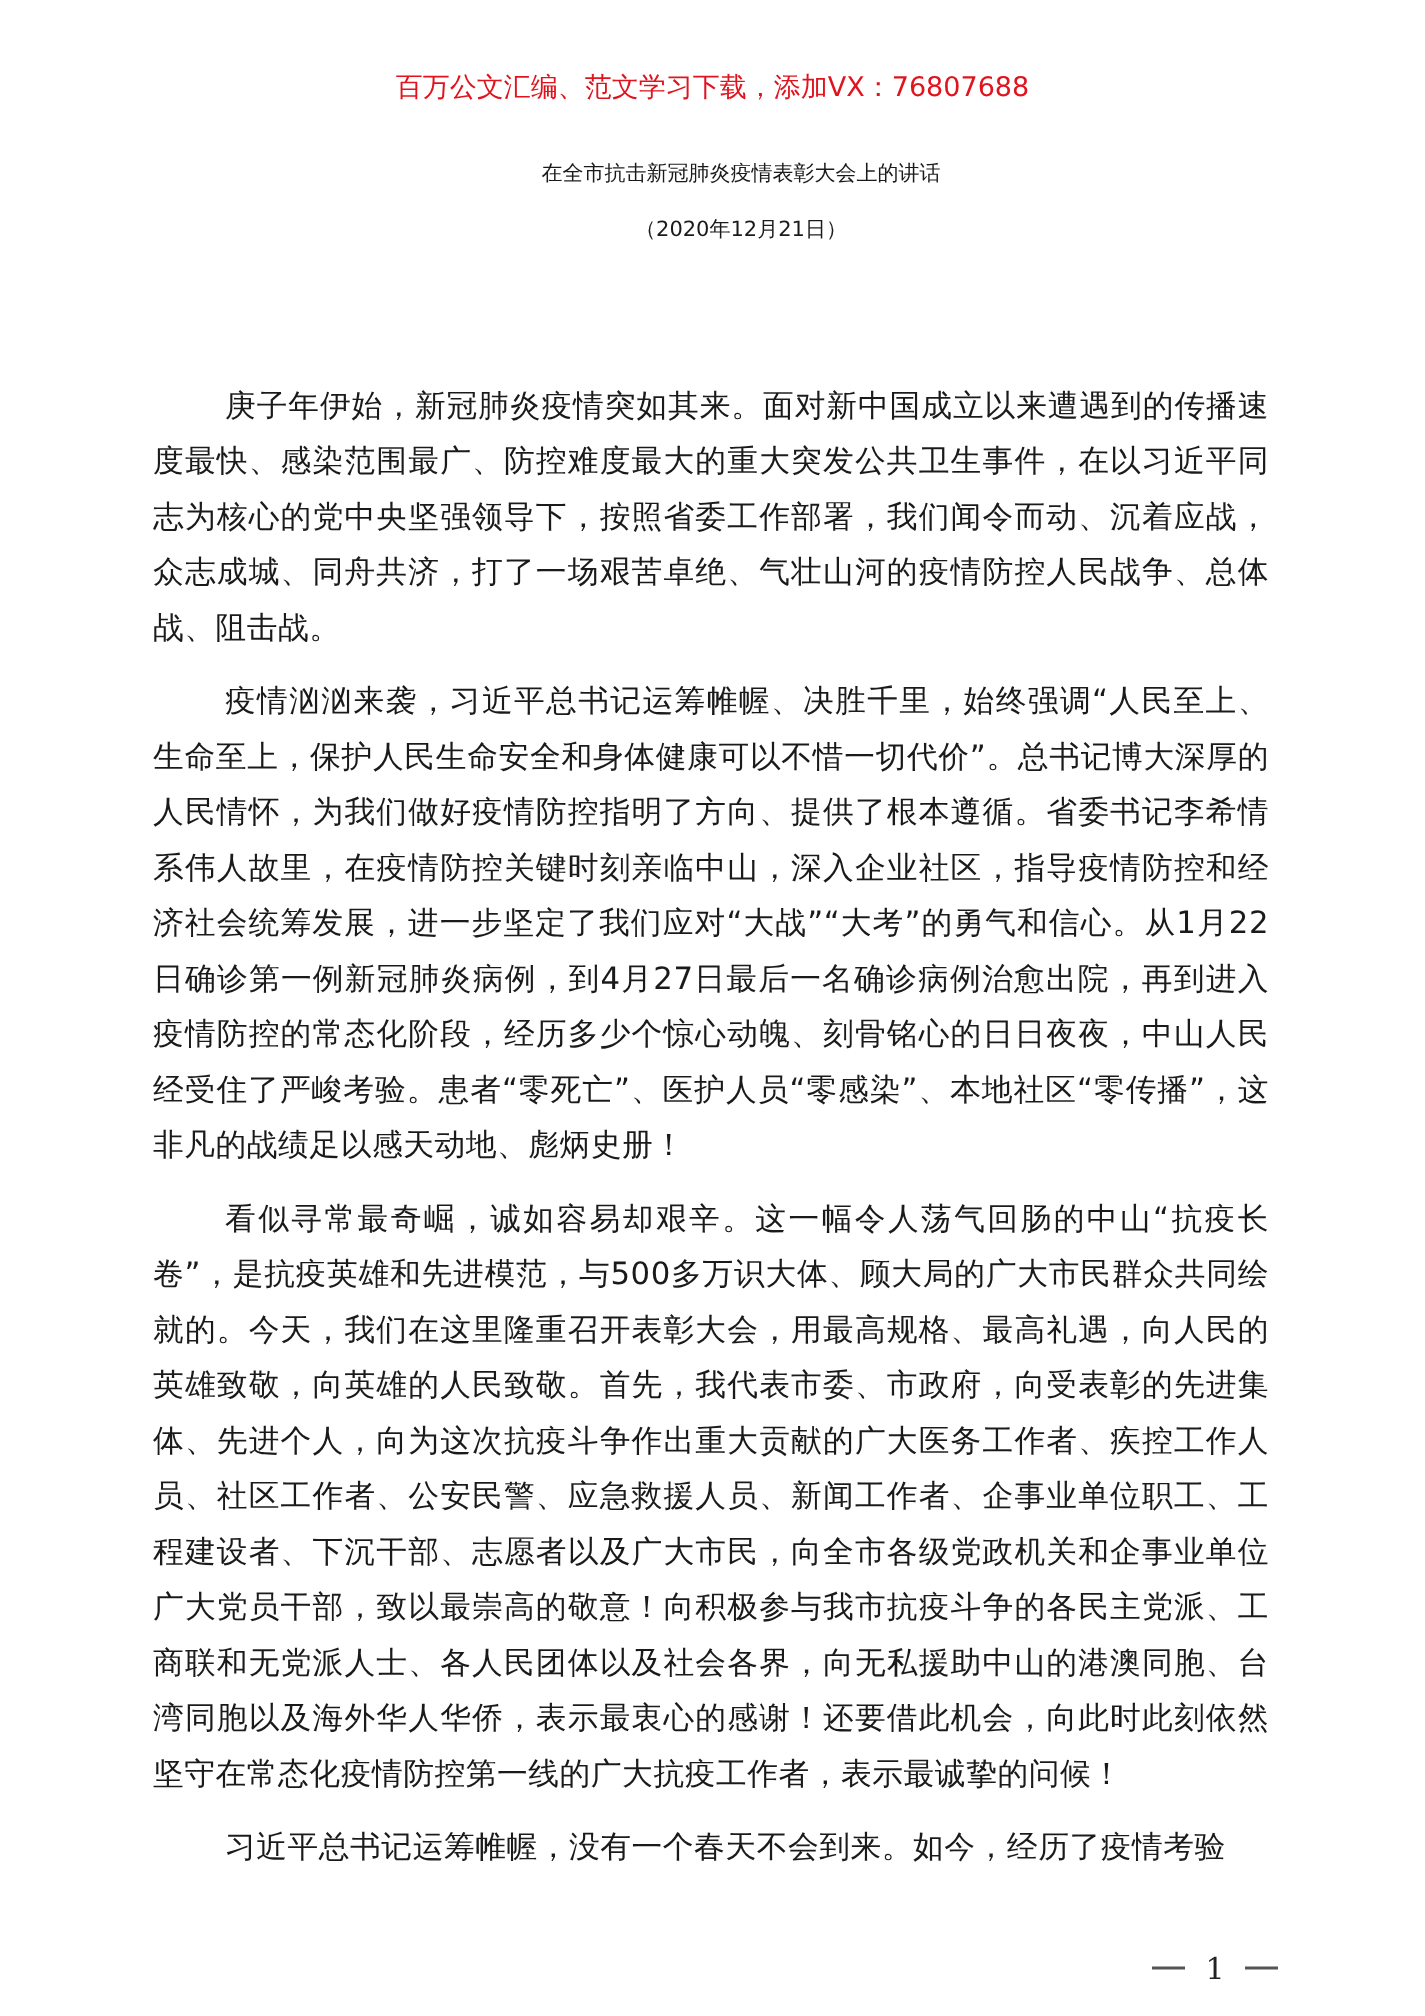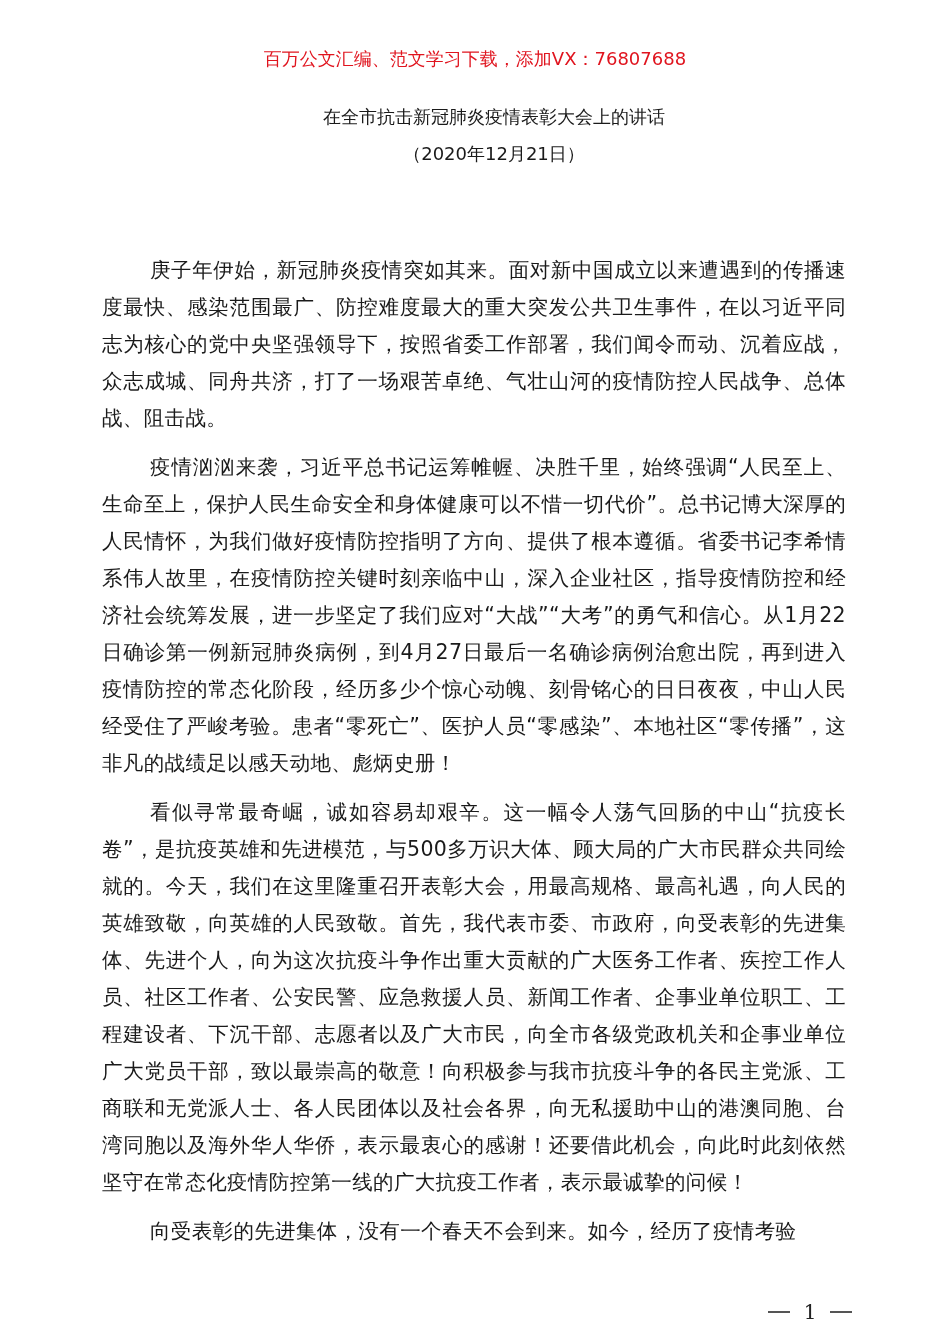--- a/index.html
+++ b/index.html
@@ -1,21 +1,21 @@
 <!DOCTYPE html>
 <html><head>
 <meta charset="utf-8">
 <style>
   html, body { margin: 0; padding: 0; background: #ffffff; }
   body { width: 950px; height: 1344px; position: relative; overflow: hidden;
          font-family: "DejaVu Sans", "Liberation Sans", sans-serif; color: #1a1a1a; }
   .banner { position: absolute; top: 46px; left: 0; width: 950px; text-align: center;
             font-size: 18px; line-height: 26px; color: #e0141e; letter-spacing: 0px; }
   .title-block { position: absolute; top: 98px; left: 0; width: 950px; text-align: center; }
-  .title-line { font-size: 18px; line-height: 37px; height: 37px; color: #1a1a1a; padding-left: 38px; }
+  .title-line { font-size: 14px; line-height: 37px; height: 37px; color: #1a1a1a; padding-left: 38px; }
   .body { position: absolute; top: 240px; left: 90px; width: 768px; }
   .para { font-size: 20.5px; line-height: 37px; margin: 12px; text-indent: 48px;
           text-align: justify; text-justify: inter-character; letter-spacing: 0.35px; color: #1a1a1a; }
   .page-footer { position: absolute; top: 1297px; left: 760px; width: 100px; height: 30px;
                  display: flex; align-items: center; justify-content: center; gap: 14px; }
   .dash { display: inline-block; width: 22px; height: 2px; background: #555; }
   .page-num { font-family: "DejaVu Serif", "Liberation Serif", serif; font-size: 20px; color: #222; }
 </style>
 </head>
 <body>
@@ -24,20 +24,20 @@
 
 <div class="title-block">
   <div class="title-line">在全市抗击新冠肺炎疫情表彰大会上的讲话</div>
   <div class="title-line">（2020年12月21日）</div>
 </div>
 
 <div class="body">
   <p class="para">庚子年伊始，新冠肺炎疫情突如其来。面对新中国成立以来遭遇到的传播速度最快、感染范围最广、防控难度最大的重大突发公共卫生事件，在以习近平同志为核心的党中央坚强领导下，按照省委工作部署，我们闻令而动、沉着应战，众志成城、同舟共济，打了一场艰苦卓绝、气壮山河的疫情防控人民战争、总体战、阻击战。</p>
   <p class="para">疫情汹汹来袭，习近平总书记运筹帷幄、决胜千里，始终强调“人民至上、生命至上，保护人民生命安全和身体健康可以不惜一切代价”。总书记博大深厚的人民情怀，为我们做好疫情防控指明了方向、提供了根本遵循。省委书记李希情系伟人故里，在疫情防控关键时刻亲临中山，深入企业社区，指导疫情防控和经济社会统筹发展，进一步坚定了我们应对“大战”“大考”的勇气和信心。从1月22日确诊第一例新冠肺炎病例，到4月27日最后一名确诊病例治愈出院，再到进入疫情防控的常态化阶段，经历多少个惊心动魄、刻骨铭心的日日夜夜，中山人民经受住了严峻考验。患者“零死亡”、医护人员“零感染”、本地社区“零传播”，这非凡的战绩足以感天动地、彪炳史册！</p>
   <p class="para">看似寻常最奇崛，诚如容易却艰辛。这一幅令人荡气回肠的中山“抗疫长卷”，是抗疫英雄和先进模范，与500多万识大体、顾大局的广大市民群众共同绘就的。今天，我们在这里隆重召开表彰大会，用最高规格、最高礼遇，向人民的英雄致敬，向英雄的人民致敬。首先，我代表市委、市政府，向受表彰的先进集体、先进个人，向为这次抗疫斗争作出重大贡献的广大医务工作者、疾控工作人员、社区工作者、公安民警、应急救援人员、新闻工作者、企事业单位职工、工程建设者、下沉干部、志愿者以及广大市民，向全市各级党政机关和企事业单位广大党员干部，致以最崇高的敬意！向积极参与我市抗疫斗争的各民主党派、工商联和无党派人士、各人民团体以及社会各界，向无私援助中山的港澳同胞、台湾同胞以及海外华人华侨，表示最衷心的感谢！还要借此机会，向此时此刻依然坚守在常态化疫情防控第一线的广大抗疫工作者，表示最诚挚的问候！</p>
-  <p class="para">向受表彰的先进集体，没有一个春天不会到来。如今，经历了疫情考验</p>
+  <p class="para">习近平总书记运筹帷幄，没有一个春天不会到来。如今，经历了疫情考验</p>
 </div>
 
 <div class="page-footer">
   <span class="dash"></span>
   <span class="page-num">1</span>
   <span class="dash"></span>
 </div>
 
 </body></html>

